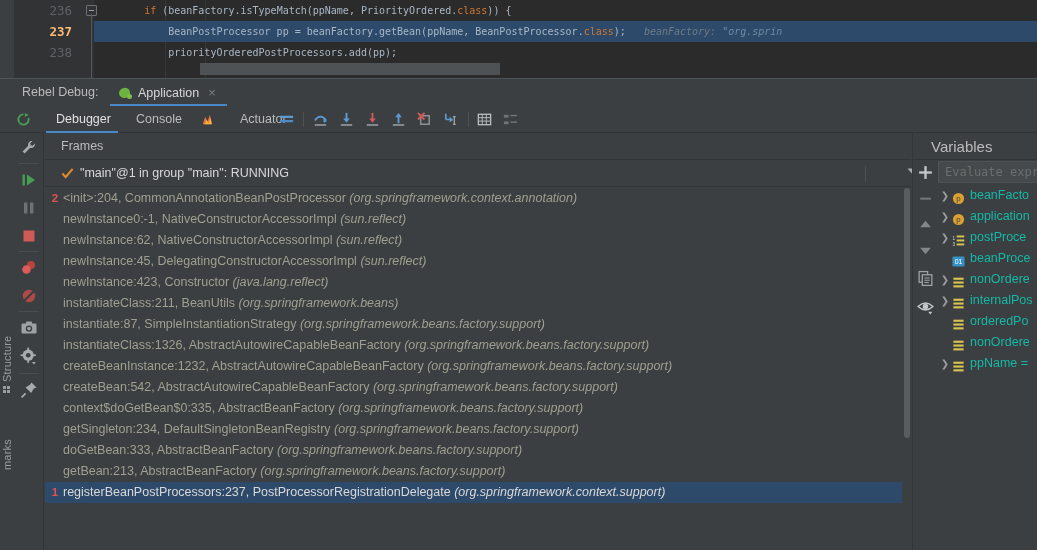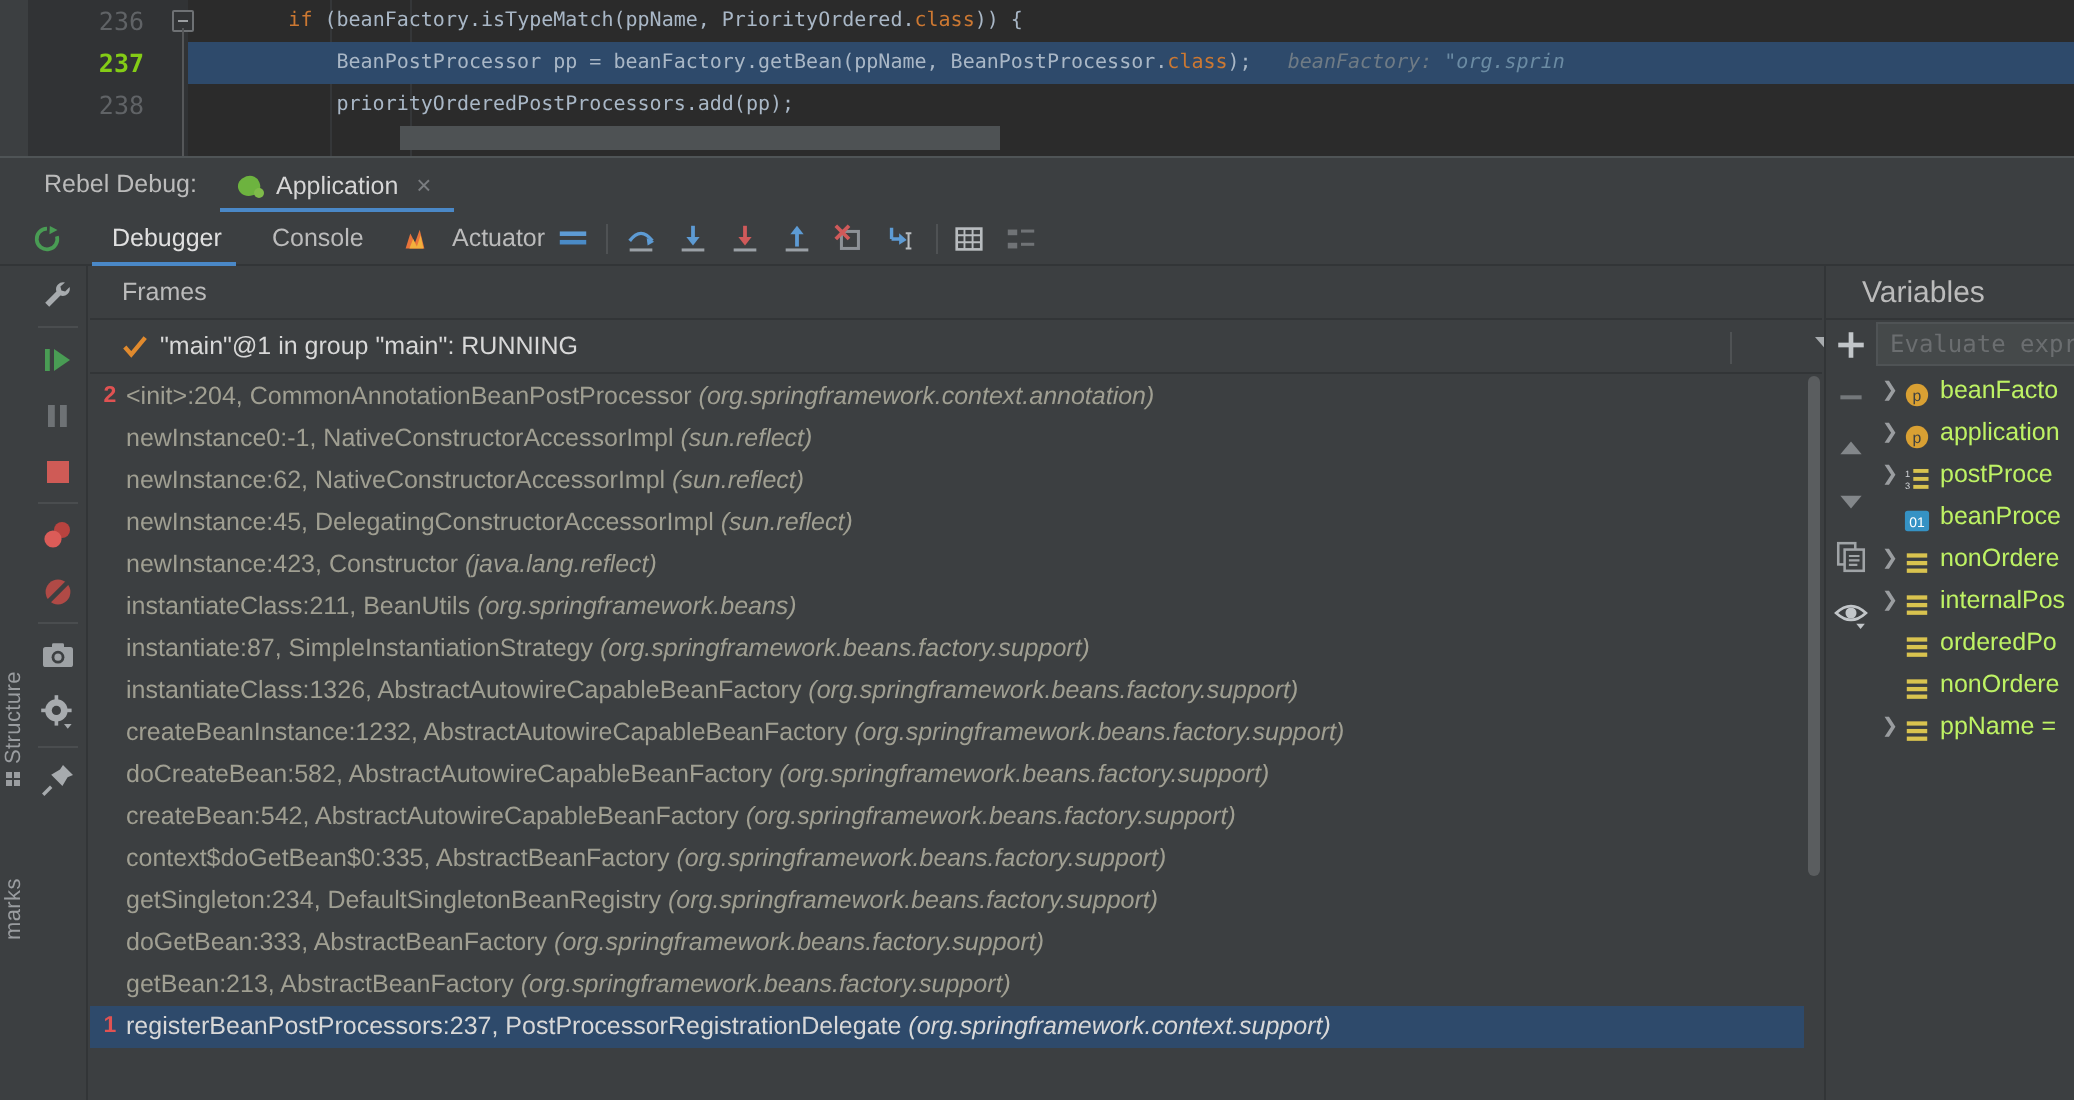--- a/index.html
+++ b/index.html
@@ -31,21 +31,21 @@
   .code-row.hl .row-bg {
     position: absolute; left: 94px; top: 0; width: 943px; height: 21px;
     background: #2e4a6b;
   }
   .lineno {
     position: absolute; left: 14px; top: 0; width: 66px; height: 21px;
     text-align: right; line-height: 21px; padding-right: 8px;
     font-family: "DejaVu Sans Mono", monospace; font-size: 12.5px;
     color: #606366;
   }
-  .lineno.cur { color: #84cc16; font-weight: bold; }
+  .lineno.cur { color: #fdba74; font-weight: bold; }
   .codeline {
     position: absolute; left: 96px; top: 0; height: 21px; line-height: 21px;
     font-family: "DejaVu Sans Mono", monospace; font-size: 10px;
     color: #a9b7c6; white-space: pre;
   }
   .kw { color: #cc7832; }
   .hint { color: #6f7b85; font-style: italic; }
   .hint-str { color: #6b8ba3; font-style: italic; }
   .fold {
     position: absolute; left: 86px; top: 5px; width: 11px; height: 11px;
@@ -248,21 +248,21 @@
   }
   .var-row {
     position: relative; height: 21px; line-height: 21px;
     display: flex; align-items: center; white-space: nowrap;
   }
   .var-arrow {
     width: 14px; flex: none; text-align: center;
     font-size: 10px; color: #9a9da0;
   }
   .var-ico { width: 13px; height: 13px; flex: none; margin-right: 5px; position: relative; }
-  .var-name { font-size: 12.5px; color: #bef264; }
+  .var-name { font-size: 12.5px; color: #14b8a6; }
 </style>
 </head>
 <body>
 
 <div id="root">
 
   <div class="editor">
     <div class="editor-leftgutter"></div>
     <div class="editor-gutter"></div>
     <div class="vline" style="left:165px;"></div>
@@ -309,21 +309,21 @@
       </svg>
 
       <div class="subtab sel" style="left:48px;">Debugger</div>
       <div class="subtab-underline" style="left:46px;width:72px;"></div>
       <div class="subtab" style="left:128px;">Console</div>
 
       <svg style="position:absolute;left:200px;top:6px;width:15px;height:15px;" viewBox="0 0 16 16">
         <path d="M3 13 L5.5 5 L8 10 L10.5 3 L13 13 Z" fill="#e8733a"></path>
         <path d="M5 13 L7 8 L9 12 L11 6 L12.5 13 Z" fill="#f2b03c"></path>
       </svg>
-      <div class="subtab" style="left:218px;">Actuator</div>
+      <div class="subtab" style="left:232px;">Actuator</div>
 
       <svg class="tool-ico" style="left:278px;" viewBox="0 0 18 18">
         <rect x="2" y="5" width="14" height="2.4" fill="#5d9bd4"></rect>
         <rect x="2" y="9.5" width="14" height="2.4" fill="#4a8bc7"></rect>
       </svg>
       <div class="tool-sep" style="left:303px;"></div>
       <svg class="tool-ico" style="left:312px;" viewBox="0 0 18 18">
         <path d="M3 10 Q9 2 15 10" fill="none" stroke="#5d9bd4" stroke-width="1.8"></path>
         <path d="M12 8.5 L16 10.5 L12.5 12.5 Z" fill="#5d9bd4"></path>
         <rect x="3" y="14" width="12" height="1.6" fill="#9aa0a6"></rect>
@@ -453,21 +453,20 @@
       <div class="frames-list">
           <div class="frame-row"><span class="badge">2</span><span>&lt;init&gt;:204, CommonAnnotationBeanPostProcessor </span><span class="frame-pkg">(org.springframework.context.annotation)</span></div>
           <div class="frame-row"><span>newInstance0:-1, NativeConstructorAccessorImpl </span><span class="frame-pkg">(sun.reflect)</span></div>
           <div class="frame-row"><span>newInstance:62, NativeConstructorAccessorImpl </span><span class="frame-pkg">(sun.reflect)</span></div>
           <div class="frame-row"><span>newInstance:45, DelegatingConstructorAccessorImpl </span><span class="frame-pkg">(sun.reflect)</span></div>
           <div class="frame-row"><span>newInstance:423, Constructor </span><span class="frame-pkg">(java.lang.reflect)</span></div>
           <div class="frame-row"><span>instantiateClass:211, BeanUtils </span><span class="frame-pkg">(org.springframework.beans)</span></div>
           <div class="frame-row"><span>instantiate:87, SimpleInstantiationStrategy </span><span class="frame-pkg">(org.springframework.beans.factory.support)</span></div>
           <div class="frame-row"><span>instantiateClass:1326, AbstractAutowireCapableBeanFactory </span><span class="frame-pkg">(org.springframework.beans.factory.support)</span></div>
           <div class="frame-row"><span>createBeanInstance:1232, AbstractAutowireCapableBeanFactory </span><span class="frame-pkg">(org.springframework.beans.factory.support)</span></div>
-          <div class="frame-row"><span>doCreateBean:582, AbstractAutowireCapableBeanFactory </span><span class="frame-pkg">(org.springframework.beans.factory.support)</span></div>
           <div class="frame-row"><span>createBean:542, AbstractAutowireCapableBeanFactory </span><span class="frame-pkg">(org.springframework.beans.factory.support)</span></div>
           <div class="frame-row"><span>context$doGetBean$0:335, AbstractBeanFactory </span><span class="frame-pkg">(org.springframework.beans.factory.support)</span></div>
           <div class="frame-row"><span>getSingleton:234, DefaultSingletonBeanRegistry </span><span class="frame-pkg">(org.springframework.beans.factory.support)</span></div>
           <div class="frame-row"><span>doGetBean:333, AbstractBeanFactory </span><span class="frame-pkg">(org.springframework.beans.factory.support)</span></div>
           <div class="frame-row"><span>getBean:213, AbstractBeanFactory </span><span class="frame-pkg">(org.springframework.beans.factory.support)</span></div>
           <div class="frame-row selected"><span class="badge">1</span><span>registerBeanPostProcessors:237, PostProcessorRegistrationDelegate </span><span class="frame-pkg">(org.springframework.context.support)</span></div>
         </div>
       <div class="frames-vscroll">
           <i></i>
         </div>

